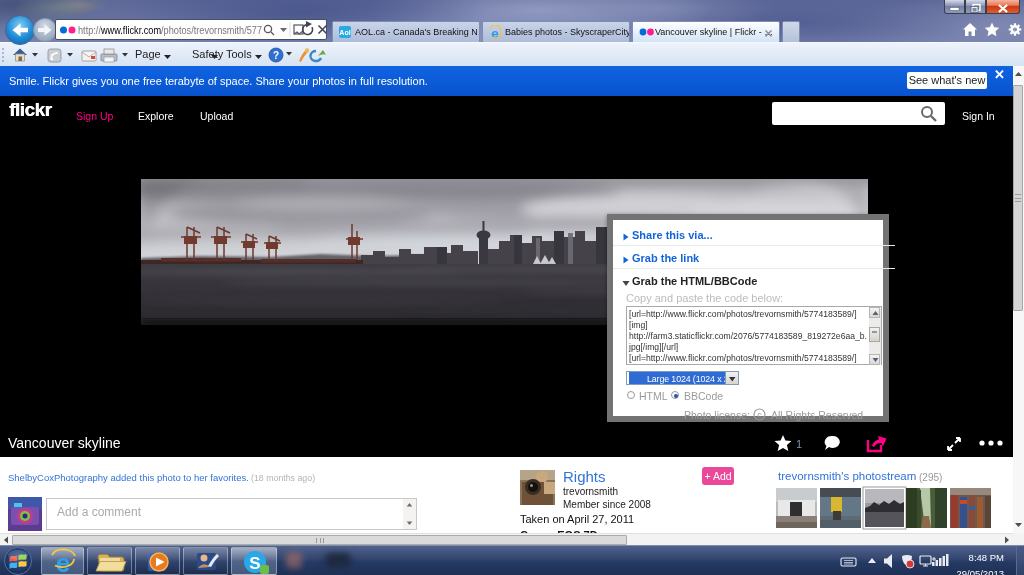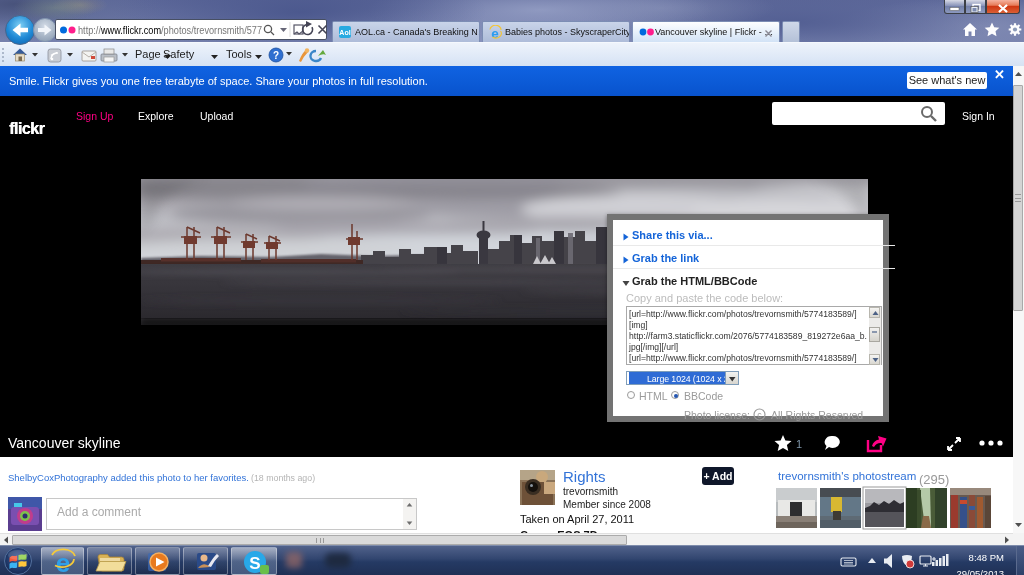--- a/index.html
+++ b/index.html
@@ -33,21 +33,21 @@
 .tabtxt{position:absolute;left:22px;top:5px;font-size:9px;color:#101010;}
 
 .cmdtxt{position:absolute;top:5px;font-size:11px;color:#1c1c1c;}
 
 #banner{left:0;top:66px;width:1013px;height:30px;background:linear-gradient(180deg,#1063e2,#0853cd);}
 #banner .msg{position:absolute;left:9px;top:9px;color:#fff;font-size:11px;}
 #seenew{position:absolute;left:907px;top:6px;width:80px;height:17px;background:#fff;border-radius:2px;color:#222;font-size:11px;text-align:center;line-height:17px;}
 #bx{position:absolute;left:994px;top:1px;color:#fff;font-size:13px;font-weight:bold;}
 
 #fheader{left:0;top:96px;width:1013px;height:41px;background:#000;}
-#flogo{position:absolute;left:9px;top:120px;color:#fff;font-size:16px;font-weight:bold;letter-spacing:-0.5px;text-shadow:0.4px 0 0 #fff;}
+#flogo{position:absolute;left:9px;top:99px;color:#fff;font-size:19px;font-weight:bold;letter-spacing:-0.5px;text-shadow:0.4px 0 0 #fff;}
 .hnav{position:absolute;top:110px;font-size:10.5px;color:#fff;}
 #searchbox{position:absolute;left:772px;top:102px;width:173px;height:23px;background:#fff;border-radius:2px;}
 
 #content{left:0;top:137px;width:1013px;height:320px;background:#000;}
 #photo{left:141px;top:179px;width:727px;height:146px;}
 
 #popup{left:607px;top:214px;width:282px;height:208px;background:#fff;border:6px solid #737373;box-shadow:0 1px 4px rgba(0,0,0,.4);font-size:12px;}
 .sect{position:absolute;left:19px;font-weight:bold;color:#1464d8;font-size:11px;}
 .divl{position:absolute;left:0;width:282px;height:1px;background:#e9e9e9;}
 #codebox{position:absolute;left:13px;top:86px;width:256px;height:59px;border:1px solid #a9a9a9;background:#fff;overflow:hidden;font-size:8.6px;color:#333;line-height:11px;padding:1.5px 2px;}
@@ -118,21 +118,21 @@
 
       <rect x="101" y="11" width="16" height="7" rx="1" fill="#b9bec6" stroke="#7d838d" stroke-width="0.8"></rect>
         <rect x="104" y="6" width="10" height="5" fill="#e8e8e8" stroke="#888" stroke-width="0.7"></rect>
         <rect x="104" y="14" width="10" height="5" fill="#f5f5f5" stroke="#999" stroke-width="0.7"></rect>
       <path d="M122,10 l3,3.5 l3,-3.5 z" fill="#333"></path>
     </svg>
     <span class="cmdtxt" style="left:135px;">Page</span>
       <svg class="abs" style="left:164px;top:12px;" width="8" height="6">
         <path d="M0,0 l3.5,4 l3.5,-4 z" fill="#222"></path>
       </svg>
-    <span class="cmdtxt" style="left:163px;text-align:right;">Safety</span>
+    <span class="cmdtxt" style="left:192px;text-align:right;">Safety</span>
       <svg class="abs" style="left:211px;top:12px;" width="8" height="6">
         <path d="M0,0 l3.5,4 l3.5,-4 z" fill="#222"></path>
       </svg>
     <span class="cmdtxt" style="left:226px;">Tools</span>
       <svg class="abs" style="left:255px;top:12px;" width="8" height="6">
         <path d="M0,0 l3.5,4 l3.5,-4 z" fill="#222"></path>
       </svg>
     <svg width="60" height="24" style="position:absolute;left:268px;top:0;">
       <circle cx="8" cy="12" r="7" fill="#2f6fd0" stroke="#1c4f9e" stroke-width="0.8"></circle>
         <text x="8" y="16" font-size="10" font-weight="bold" fill="#fff" text-anchor="middle" font-family="Liberation Sans">?</text>
@@ -450,23 +450,23 @@
       <circle cx="13" cy="17" r="8" fill="#3a2e22"></circle>
         <circle cx="13" cy="17" r="5" fill="#14100c"></circle>
       <circle cx="11.5" cy="15.5" r="1.5" fill="#8a96a0"></circle>
       <rect x="24" y="12" width="11" height="12" fill="#caa87e"></rect>
     </svg>
     <span style="position:absolute;left:563px;top:11px;font-size:15px;color:#3273d8;">Rights</span>
     <span style="position:absolute;left:563px;top:29px;font-size:10px;color:#222;">trevornsmith</span>
     <span style="position:absolute;left:563px;top:42px;font-size:10px;color:#222;">Member since 2008</span>
     <span style="position:absolute;left:520px;top:56px;font-size:11px;color:#111;">Taken on April 27, 2011</span>
     <span style="position:absolute;left:520px;top:72px;font-size:11px;font-weight:bold;color:#111;">Canon EOS 7D</span>
-    <div style="position:absolute;left:702px;top:10px;width:32px;height:18px;background:#0f172a;border-radius:3px;color:#fff;font-size:10.5px;font-weight:bold;text-align:center;line-height:18px;">+ Add</div>
+    <div style="position:absolute;left:702px;top:10px;width:32px;height:18px;background:#ec4899;border-radius:3px;color:#fff;font-size:10.5px;font-weight:normal;text-align:center;line-height:18px;">+ Add</div>
     <span style="position:absolute;left:778px;top:13px;font-size:11.5px;color:#3273d8;">trevornsmith's photostream</span>
-    <span style="position:absolute;left:919px;top:15px;font-size:13px;color:#999;">(295)</span>
+    <span style="position:absolute;left:919px;top:15px;font-size:10px;color:#999;">(295)</span>
 
     <svg style="position:absolute;left:776px;top:31px;" width="41" height="40">
       <rect width="41" height="40" fill="#b8bcbe"></rect>
         <rect y="0" width="41" height="14" fill="#c9ccce"></rect>
       <rect x="2" y="12" width="37" height="16" fill="#e8e8e6"></rect>
       <rect x="14" y="14" width="12" height="16" fill="#2e2e30"></rect>
       <rect x="0" y="28" width="41" height="12" fill="#8a8077"></rect>
         <rect x="0" y="34" width="41" height="6" fill="#6e655c"></rect>
     </svg>
     <svg style="position:absolute;left:820px;top:31px;" width="41" height="40">

